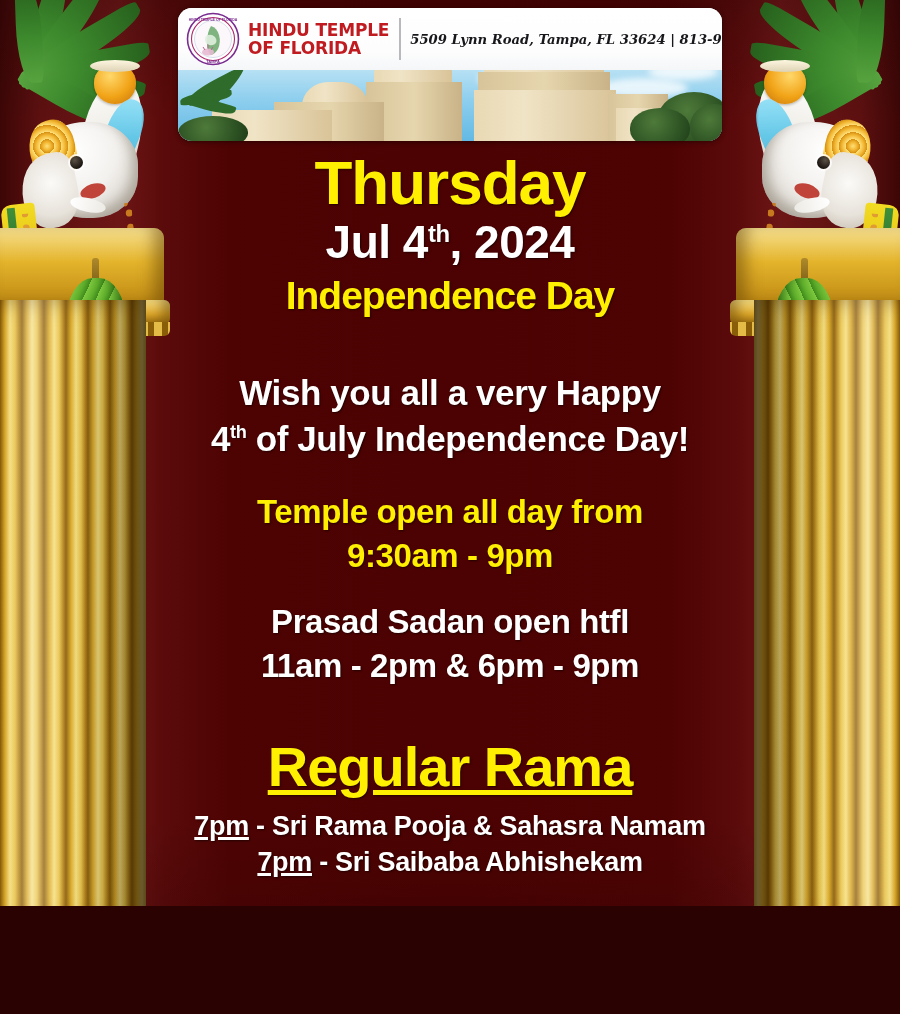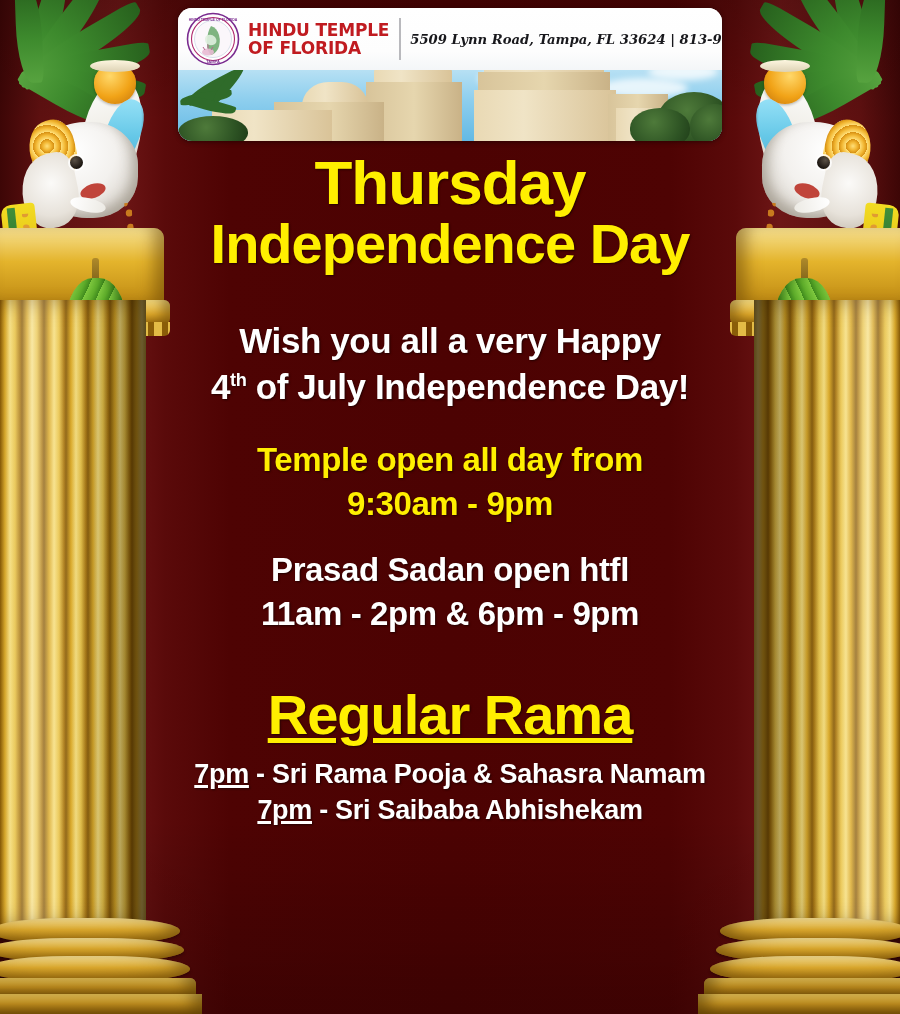--- a/index.html
+++ b/index.html
@@ -8,21 +8,21 @@
     padding: 0;
     background: #2b0202;
   }
   body {
     font-family: "Liberation Sans", sans-serif;
   }
 
   #flyer {
     position: relative;
     width: 900px;
-    height: 1014px;
+    height: 906px;
     overflow: hidden;
     background: #520404;
   }
 
   
   .bg-base {
     position: absolute;
     inset: 0;
     background:
       linear-gradient(to right,
@@ -443,21 +443,21 @@
 
   .line {
     font-family: "Liberation Sans", sans-serif;
     font-weight: bold;
     text-shadow: 1px 1px 2px rgba(0,0,0,0.55);
     white-space: nowrap;
   }
 
   .t-day   { font-size: 62px; line-height: 66px; letter-spacing: -1px; }
   .t-date  { font-size: 46px; line-height: 52px; letter-spacing: -0.5px; }
-  .t-occ   { font-size: 56px; line-height: 56px; letter-spacing: -1px; }
+  .t-occ   { font-size: 39px; line-height: 56px; letter-spacing: -1px; }
 
   .t-wish  { font-size: 35px; line-height: 46px; letter-spacing: -0.4px; }
 
   .t-open  { font-size: 33px; line-height: 44px; letter-spacing: -0.4px; }
   .t-prasad{ font-size: 33px; line-height: 44px; letter-spacing: -0.4px; }
 
   .t-pooja-head {
     font-size: 56px;
     line-height: 62px;
     letter-spacing: -1px;
@@ -641,20 +641,23 @@
       <div class="banner-contact">
         <div>5509 Lynn Road, Tampa, FL 33624 | 813-962-6890</div>
       </div>
     </div>
   </div>
 
   <div class="content">
 
     <div class="line t-day txt-yellow">Thursday</div>
 
+    <div class="line t-date txt-white">
+      <span>Jul 4</span><sup>th</sup><span>, 2024</span>
+    </div>
 
     <div class="line t-occ txt-yellow">Independence Day</div>
 
     <div class="gap-a"></div>
 
     <div class="line t-wish txt-white">Wish you all a very Happy</div>
     <div class="line t-wish txt-white">
       <span>4</span><sup>th</sup><span> of July Independence Day!</span>
     </div>
 

